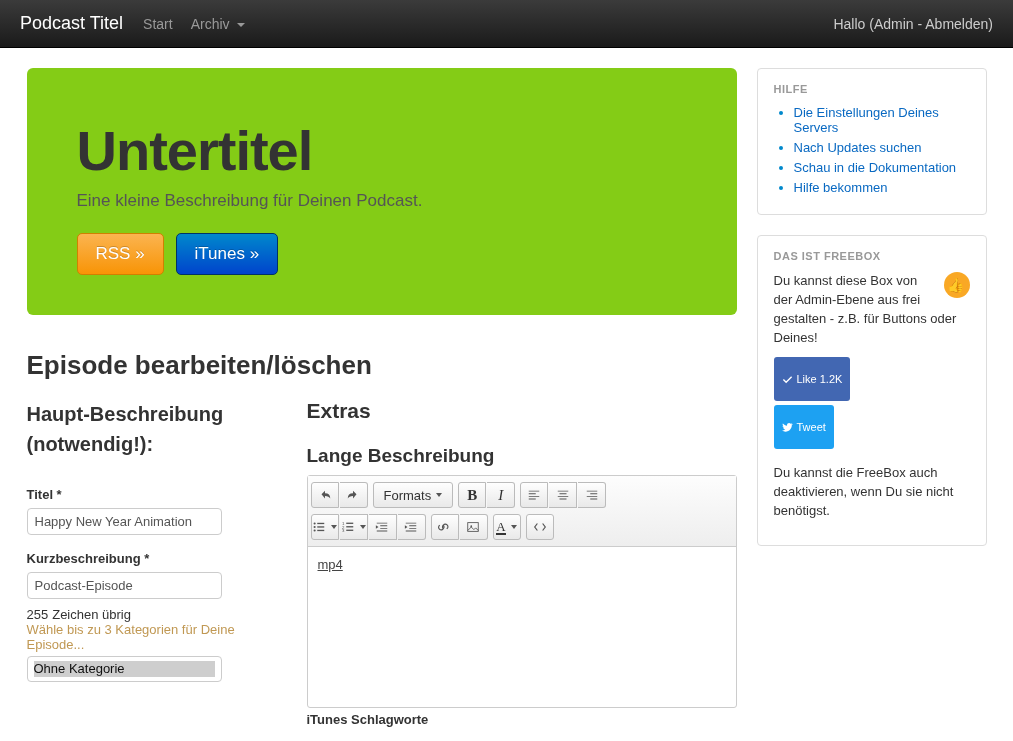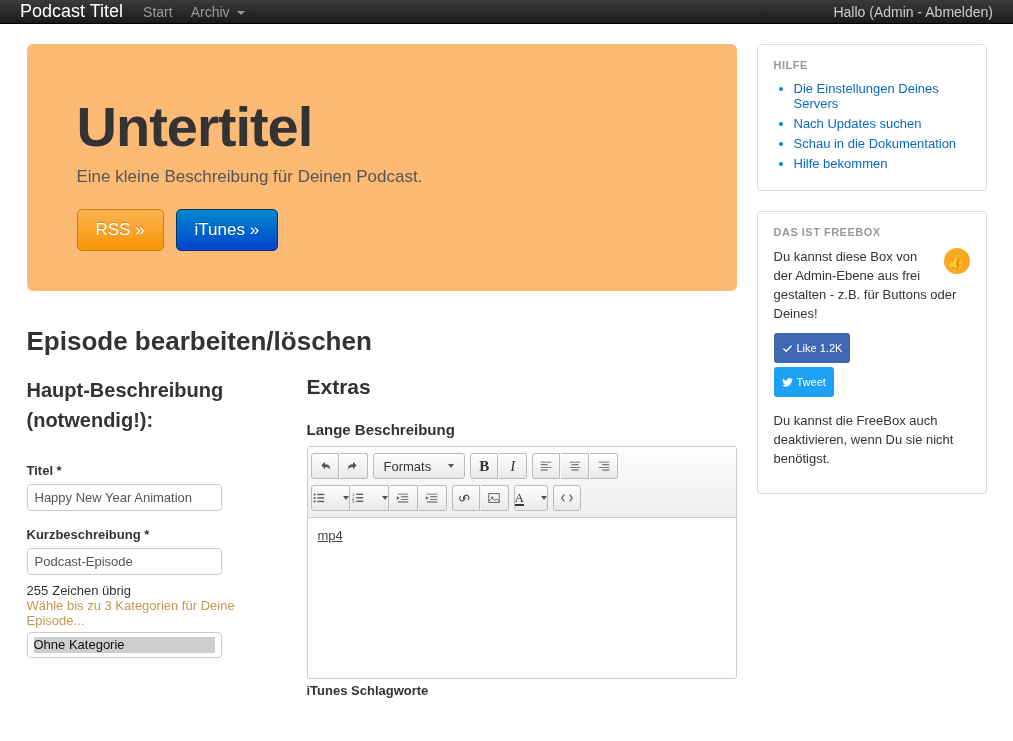--- a/index.html
+++ b/index.html
@@ -1,29 +1,29 @@
 <!DOCTYPE html>
 <html><head>
 <meta charset="utf-8">
 <style>
 * { box-sizing: border-box; margin: 0; padding: 0; }
 body { font-family: "Helvetica Neue", Helvetica, Arial, sans-serif; font-size: 14px; color: #333; background: #fff; }
 
-.navbar { background: linear-gradient(#3b3b3b, #1a1a1a); border-bottom: 1px solid #000; height: 24px; display: flex; align-items: center; padding: 0 20px; color: #999; }
+.navbar { background: linear-gradient(#3b3b3b, #1a1a1a); border-bottom: 1px solid #000; height: 48px; display: flex; align-items: center; padding: 0 20px; color: #999; }
 .navbar .brand { color: #fff; font-size: 18px; margin-right: 20px; }
 .navbar .nav-item { color: #999; margin-right: 18px; cursor: pointer; font-size: 14px; }
 .navbar .caret { display: inline-block; width: 0; height: 0; border-left: 4px solid transparent; border-right: 4px solid transparent; border-top: 4px solid #999; margin-left: 4px; vertical-align: middle; }
 .navbar .right { margin-left: auto; color: #ccc; }
 .navbar .right a { color: #ccc; text-decoration: none; }
 
 .container { max-width: 990px; margin: 0 auto; padding: 0 15px; display: flex; gap: 20px; }
 .main-col { flex: 1; min-width: 0; }
 .side-col { width: 230px; flex-shrink: 0; }
 
-.hero { background: #fdba74; border-radius: 6px; padding: 50px 50px 40px 50px; margin-top: 20px; }
+.hero { background: #84cc16; border-radius: 6px; padding: 50px 50px 40px 50px; margin-top: 20px; }
 .hero h1 { font-size: 56px; font-weight: bold; color: #333; margin-bottom: 8px; letter-spacing: -1px; }
 .hero p { font-size: 17px; color: #555; margin-bottom: 22px; }
 
 .btn { display: inline-block; padding: 10px 18px; border-radius: 5px; color: #fff; font-size: 17px; border: none; cursor: pointer; text-align: center; }
 .btn-warning { background: linear-gradient(#fbb450, #f89406); border: 1px solid #d08000; text-shadow: 0 -1px 0 rgba(0,0,0,0.2); }
 .btn-primary { background: linear-gradient(#08c, #04c); border: 1px solid #036; text-shadow: 0 -1px 0 rgba(0,0,0,0.2); margin-left: 8px; }
 
 h2.section { font-size: 26px; font-weight: bold; margin: 35px 0 18px 0; }
 h3.subsection { font-size: 20px; font-weight: bold; margin-bottom: 28px; line-height: 1.5; }
 h3.extras { font-size: 21px; font-weight: bold; margin-bottom: 22px; }
@@ -32,45 +32,45 @@
 .form-right { flex: 1; min-width: 0; }
 
 label.field { display: block; font-weight: bold; font-size: 13px; margin-bottom: 6px; margin-top: 16px; }
 .hint { font-size: 13px; color: #c09853; margin-bottom: 4px; }
 input[type=text] { width: 195px; padding: 5px 7px; border: 1px solid #ccc; border-radius: 4px; font-size: 13px; color: #555; }
 .char-left { font-size: 13px; margin-top: 8px; }
 .char-left .num { margin-right: 4px; }
 
 select { width: 195px; padding: 4px 6px; border: 1px solid #ccc; border-radius: 4px; font-size: 13px; background: #fff; }
 
-.editor-label { font-weight: bold; font-size: 15px; margin-bottom: 8px; }
+.editor-label { font-weight: bold; font-size: 19px; margin-bottom: 8px; }
 .editor { border: 1px solid #ccc; border-radius: 3px; background: #fff; }
 .toolbar { background: linear-gradient(#fdfdfd, #eeeeee); border-bottom: 1px solid #ccc; padding: 3px; }
 .toolbar-row { display: flex; flex-wrap: wrap; gap: 0; padding: 2px 0; }
 .tbtn { min-width: 28px; height: 26px; border: 1px solid #bbb; background: linear-gradient(#fefefe, #e9e9e9); border-radius: 3px; margin: 1px; display: inline-flex; align-items: center; justify-content: center; cursor: pointer; font-size: 13px; color: #333; }
 .tbtn.dropdown { padding: 0 10px; }
 .tbtn .dcaret { display:inline-block; width:0; height:0; border-left:3px solid transparent; border-right:3px solid transparent; border-top:4px solid #555; margin-left:5px; }
 .tgroup { display: inline-flex; margin-right: 4px; }
-.tgroup .tbtn { border-radius: 0; margin-left: 0; margin-right: 1px; gap: 12px; }
+.tgroup .tbtn { border-radius: 0; margin-left: 0; margin-right: 1px; }
 .tgroup .tbtn:first-child { border-top-left-radius: 3px; border-bottom-left-radius: 3px; }
 .tgroup .tbtn:last-child { border-top-right-radius: 3px; border-bottom-right-radius: 3px; }
 .tgroup .tbtn + .tbtn { border-left: none; }
 .editor-body { min-height: 160px; padding: 10px; font-size: 13px; color: #444; }
 .editor-body p { margin: 0; text-decoration: underline; }
 
 .panel { border: 1px solid #ddd; border-radius: 4px; padding: 14px 16px; margin-top: 20px; }
 .panel h4 { font-size: 11px; color: #999; font-weight: bold; letter-spacing: 0.5px; margin-bottom: 10px; text-transform: uppercase; }
 .panel ul { list-style: disc; padding-left: 20px; }
 .panel ul li { color: #08c; margin-bottom: 5px; font-size: 13px; }
 .panel ul li a { color: #0969c2; text-decoration: none; cursor: pointer; }
 .panel p { font-size: 13px; color: #333; line-height: 1.45; margin-bottom: 10px; }
 
 .thumb-circle { width: 26px; height: 26px; background: #f9a825; border-radius: 50%; float: right; display: flex; align-items: center; justify-content: center; color: #fff; font-size: 14px; margin-left: 6px; }
 
-.social-btn { display: inline-flex; align-items: center; color: #fff; font-size: 11px; border-radius: 3px; padding: 9px 8px; margin-bottom: 4px; cursor: pointer; }
+.social-btn { display: inline-flex; align-items: center; color: #fff; font-size: 11px; border-radius: 3px; padding: 16px 8px; margin-bottom: 4px; cursor: pointer; }
 .social-like { background: #4267b2; }
 .social-tweet { background: #1da1f2; }
 .social-btn svg { margin-right: 4px; }
 
 .itunes-schlag { font-weight: bold; font-size: 13px; margin-top: 4px; }
 
 .icon-svg { width: 14px; height: 14px; }
 .tbtn strong { font-weight: bold; font-family: Georgia, serif; font-size: 15px; }
 .tbtn em { font-style: italic; font-family: Georgia, serif; font-size: 15px; }
 </style>

